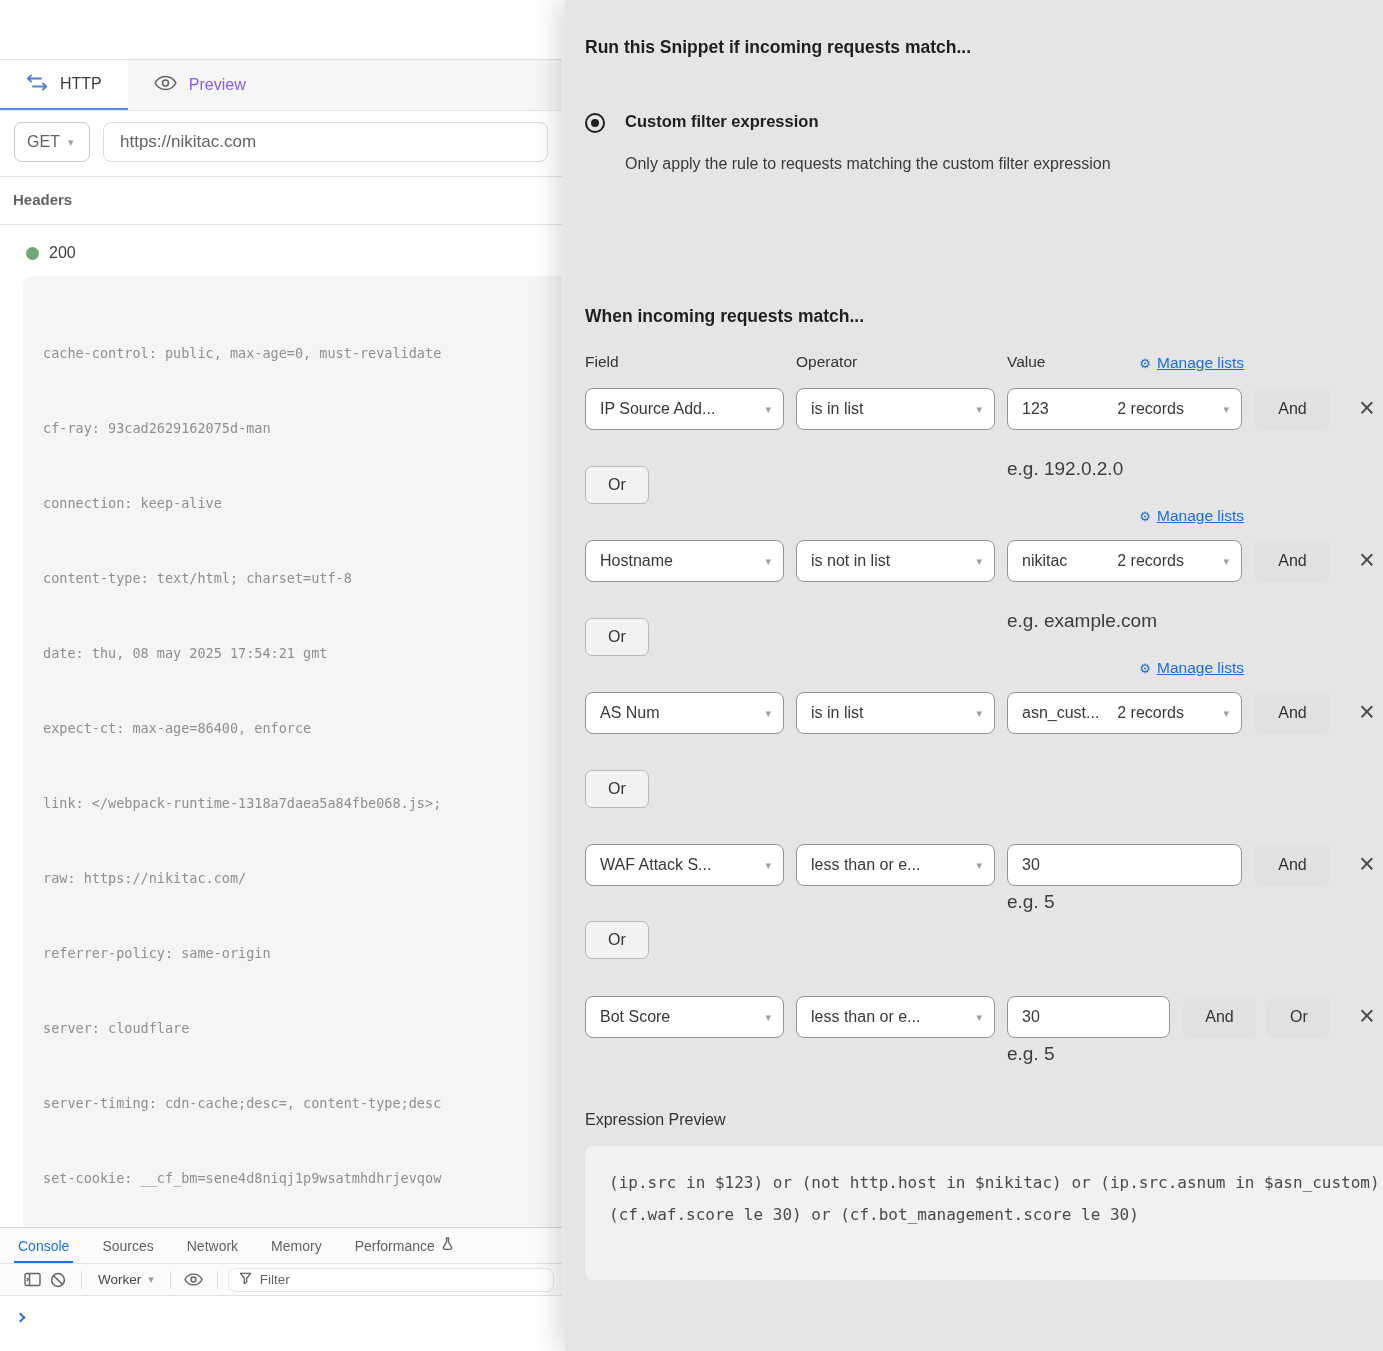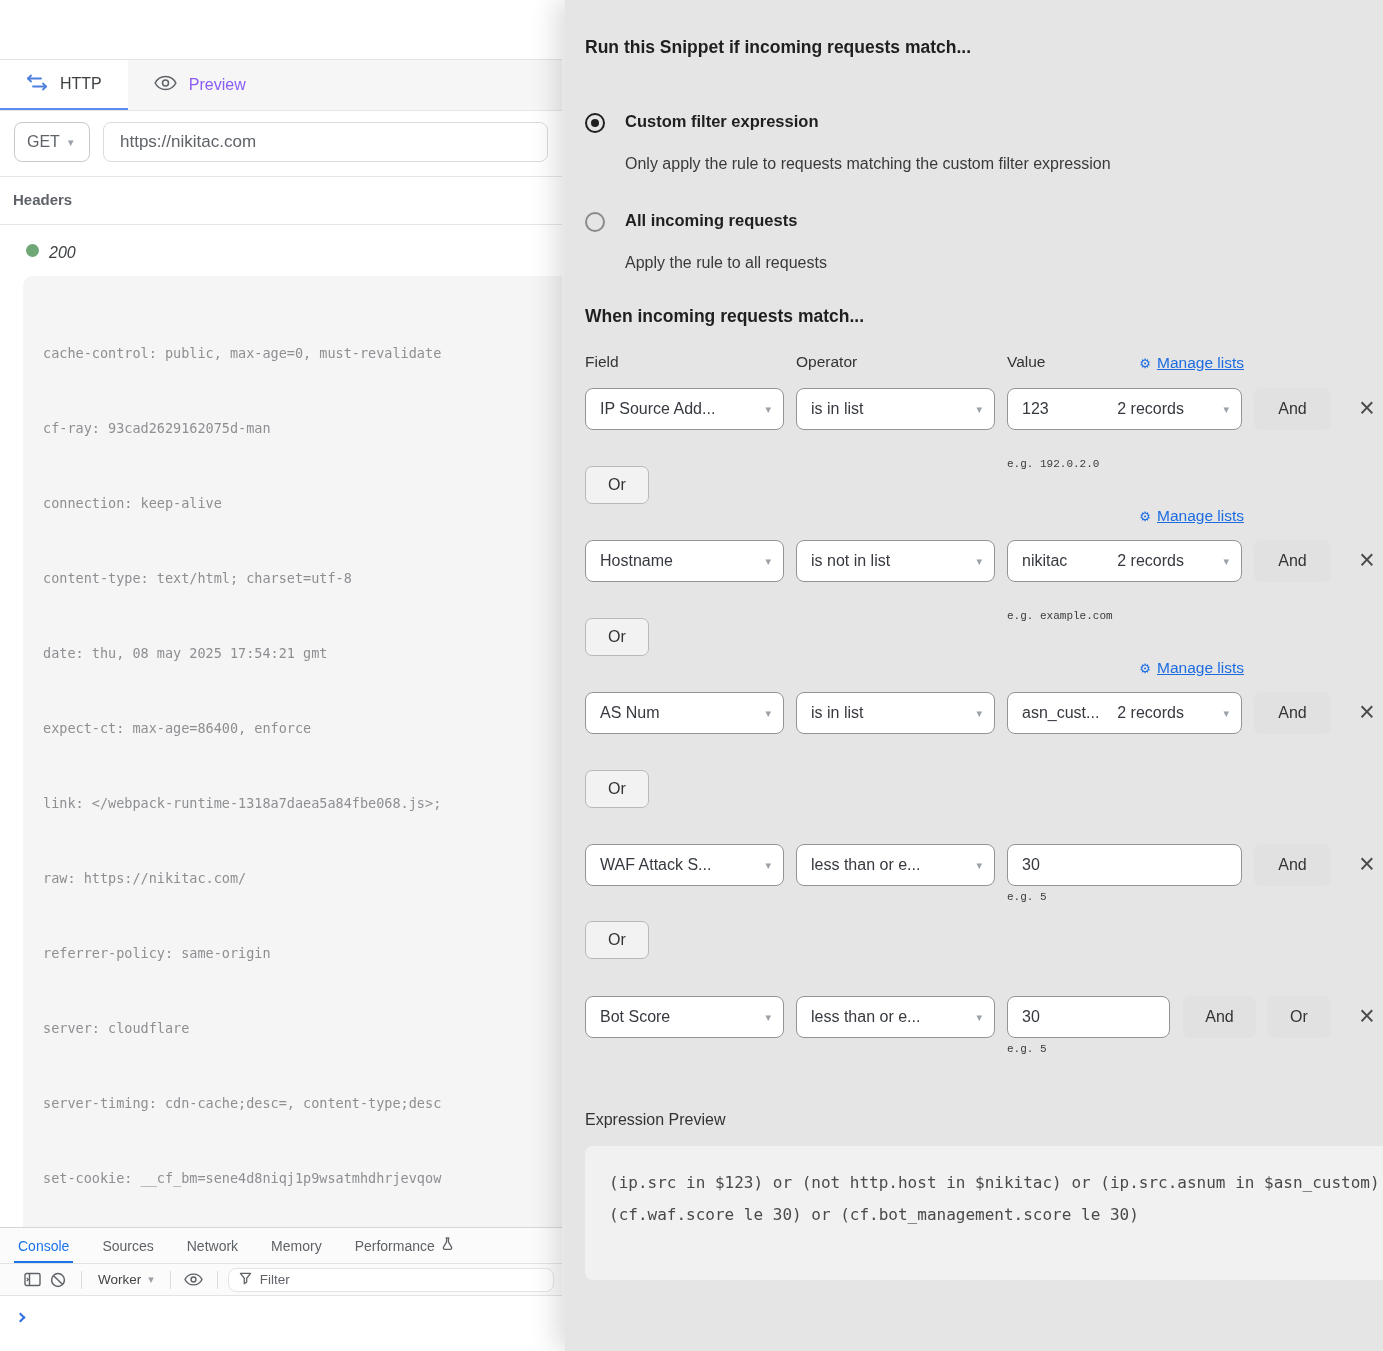--- a/index.html
+++ b/index.html
@@ -15,21 +15,21 @@
   .tab.active { background:#fff; color:#3c4043; border-bottom:2px solid #5b8def; }
   .tab svg { flex:0 0 auto; }
   .request-row { display:flex; align-items:center; gap:13px; padding:11px 14px 14px 14px; border-bottom:1px solid #e6e6e6; background:#fff; }
   .method-btn { display:flex; align-items:center; gap:8px; width:76px; height:40px; padding:0 12px;
                 border:1px solid #c9c9c9; border-radius:8px; background:#fff; font-size:16px; color:#5f6368;
                 font-family:"Liberation Sans",sans-serif; cursor:pointer; }
   .caret { font-size:11px; color:#9aa0a6; }
   .url-input { flex:1; height:40px; border:1px solid #dcdcdc; border-radius:8px; padding:0 16px;
                font-size:17px; color:#5f6368; font-family:"Liberation Sans",sans-serif; min-width:0; }
   .section-head { padding:14px 0 16px 13px; border-bottom:1px solid #e6e6e6; font-size:15px; font-weight:700; color:#5f6368; }
-  .status-row { display:flex; align-items:flex-start; gap:10px; padding:19px 0 14px 26px; font-size:16px; color:#3c4043;font-style:italic; }
+  .status-row { display:flex; align-items:center; gap:10px; padding:19px 0 14px 26px; font-size:16px; color:#3c4043; }
   .dot { width:13px; height:13px; border-radius:50%; background:#6fa876; }
   .code-box { margin:0 0 0 23px; width:555px; background:#f5f5f5; border-radius:10px; padding:15px 20px;
               font-family:"DejaVu Sans Mono", monospace; font-size:13.5px; line-height:25px; color:#8d8f92;
               white-space:pre; overflow:hidden; }
 
   .devtools { position:absolute; left:0; right:0; top:1227px; bottom:0; background:#fff; border-top:1px solid #d6d6d6; }
   .dt-tabs { display:flex; align-items:center; height:36px; background:#fbfbfb; border-bottom:1px solid #e3e3e3; padding-left:18px; font-size:14px; color:#5f6368; }
   .dt-tab { margin-right:33px; height:100%; display:flex; align-items:center; gap:6px; cursor:pointer; position:relative; }
   .dt-tab.active { color:#1a73e8; }
   .dt-tab.active::after { content:""; position:absolute; left:-4px; right:-4px; bottom:0; height:2px; background:#1a73e8; }
@@ -84,21 +84,21 @@
   .and-btn { position:absolute; top:0; left:689px; width:77px; height:42px; background:#e1e1e1; border:none; border-radius:7px;
              font-size:16px; color:#333; font-family:"Liberation Sans",sans-serif; cursor:pointer; }
   .c5 .and-btn { left:618px; width:73px; }
   .or-inline { position:absolute; top:0; left:702px; width:64px; height:42px; background:#e1e1e1; border:none; border-radius:7px;
                font-size:16px; color:#333; font-family:"Liberation Sans",sans-serif; cursor:pointer; }
   .x-btn { position:absolute; top:5px; left:787px; width:30px; height:30px; border:none; background:transparent;
            font-size:27px; font-weight:300; color:#4a4a4a; line-height:28px; cursor:pointer; font-family:"Liberation Sans",sans-serif; }
   .or-btn { position:absolute; left:20px; width:64px; height:38px; background:#f2f2f2; border:1px solid #b9b9b9; border-radius:7px;
             font-size:16px; color:#333; font-family:"Liberation Sans",sans-serif; cursor:pointer; }
   .or1{top:466px}.or2{top:618px}.or3{top:770px}.or4{top:921px}
-  .hint { left:442px; font-size:11px; color:#3c3c3c;font-family:Liberation Mono, monospace; }
+  .hint { left:442px; font-size:19px; color:#3c3c3c; }
   .h1{top:458px}.h2{top:610px}.h4{top:891px}.h5{top:1043px}
 
   .pv-label { top:1111px; left:20px; font-size:16px; color:#333; }
   .pv-edit { top:1111px; right:25px; font-size:16px; color:#1c6ce0; text-decoration:underline; cursor:pointer;margin-top:48px; }
   .pv-box { top:1146px; left:20px; width:868px; min-height:134px; background:#f1f1f1; border-radius:8px; padding:21px 24px;
             font-family:"DejaVu Sans Mono", monospace; font-size:16px; line-height:32px; color:#4a4a4a;
             word-break:break-word; }
 
   .sb-track { position:absolute; right:2px; top:0; bottom:0; width:5px; background:#ededed; }
   .sb-thumb { position:absolute; right:2px; top:140px; width:5px; height:120px; background:#9a9a9a; border-radius:3px; cursor:pointer; }
@@ -241,25 +241,20 @@
     <h1 class="abs h-title t-main">Run this Snippet if incoming requests match...</h1>
 
     <div class="abs radio-row r-custom">
       <span class="radio">
           <span class="dotc"></span>
         </span>
       <div class="radio-label">Custom filter expression</div>
       <div class="radio-desc">Only apply the rule to requests matching the custom filter expression</div>
     </div>
 
-    <div class="abs radio-row r-all">
-      <span class="radio off"></span>
-      <div class="radio-label">All incoming requests</div>
-      <div class="radio-desc">Apply the rule to all requests</div>
-    </div>
 
     <h2 class="abs h-title t-match">When incoming requests match...</h2>
 
     <span class="abs col-label cl-field">Field</span>
     <span class="abs col-label cl-op">Operator</span>
     <span class="abs col-label cl-val">Value</span>
 
     <span class="abs ml ml1">
       <span class="gear">⚙</span>
       <span class="ml-text">Manage lists</span>

